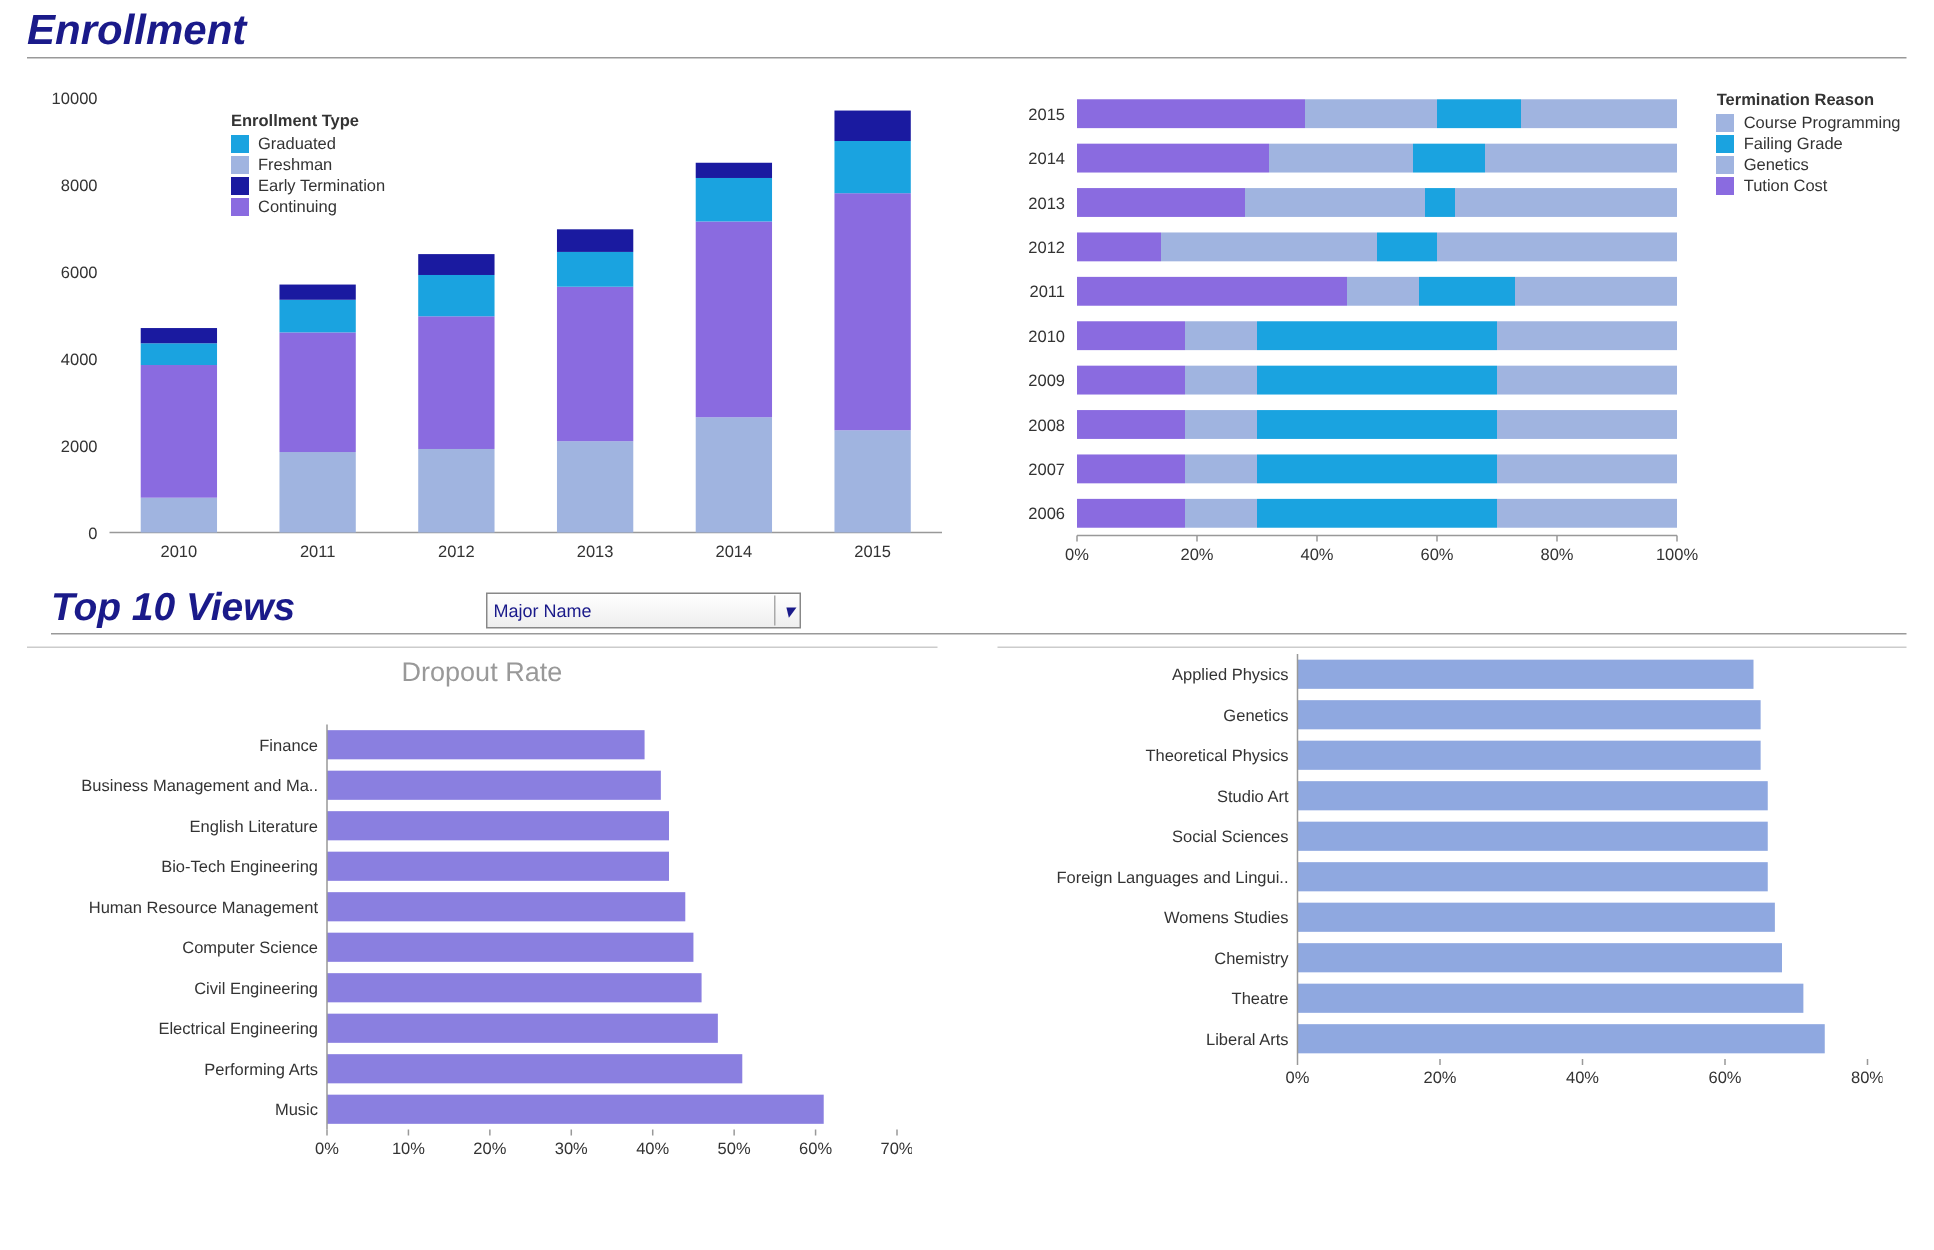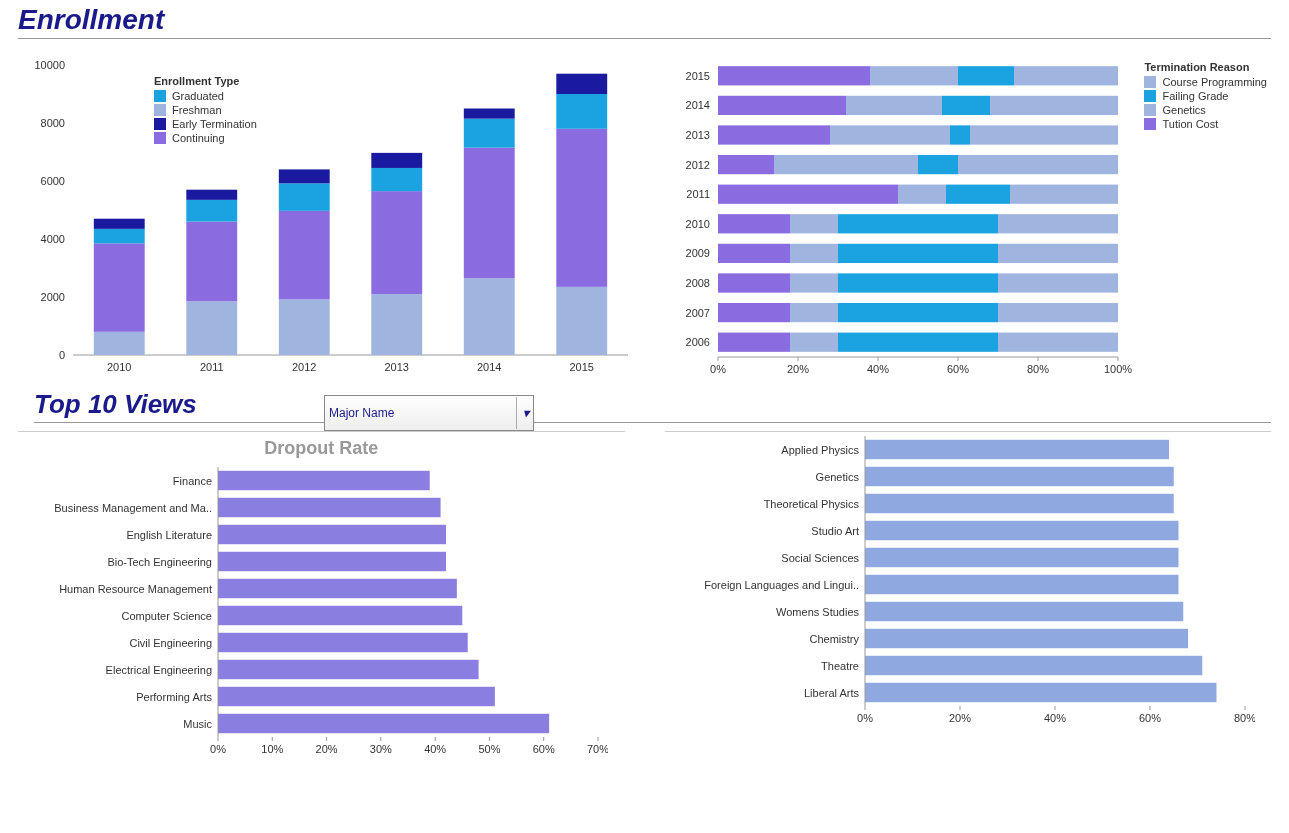--- a/index.html
+++ b/index.html
@@ -4,28 +4,28 @@
 <style>
   * { box-sizing: border-box; margin: 0; padding: 0; }
   body { font-family: Arial, Helvetica, sans-serif; font-size: 12px; color: #333; background: #fff; width: 1289px; }
   .container { padding: 0 18px 10px 18px; }
   h1.section-title { color: #1a1a8a; font-size: 28px; font-weight: bold; font-style: italic; border-bottom: 1px solid #999; margin: 4px 0 16px 0; padding-bottom: 2px; }
   h2.section-title { color: #1a1a8a; font-size: 26px; font-weight: bold; font-style: italic; border-bottom: 1px solid #999; margin: 4px 0 8px 16px; padding-bottom: 2px; position: relative; }
   .top-row { display: flex; gap: 20px; }
   .col-left { flex: 1; position: relative; }
   .col-right { flex: 1; position: relative; }
   svg { display: block; }
-  .chart-title { text-align: center; color: #999; font-size: 18px; font-weight: bold; margin: 6px 0 4px 0; }
+  .chart-title { text-align: center; color: #999; font-size: 18px; font-weight: normal; margin: 6px 0 20px 0; }
   .bottom-row { display: flex; gap: 40px; margin-top: 4px; }
   .bottom-row > div { flex: 1; border-top: 1px solid #ccc; padding-top: 0; }
   .legend { position: absolute; font-size: 11px; }
   .legend .lg-title { font-weight: bold; margin-bottom: 3px; }
   .legend .lg-row { display: flex; align-items: flex-start; gap: 6px; margin-bottom: 2px; }
   .legend .swatch { width: 12px; height: 12px; display: inline-block; }
-  .dropdown { position: absolute; left: 290px; top: 6px; width: 210px; height: 36px; border: 1px solid #888; background: linear-gradient(#fff,#eee); font-size: 12px; padding: 1px 4px; display:flex; align-items:center; justify-content:space-between; cursor:pointer; }
+  .dropdown { position: absolute; left: 290px; top: 6px; width: 210px; height: 24px; border: 1px solid #888; background: linear-gradient(#fff,#eee); font-size: 12px; padding: 1px 4px; display:flex; align-items:center; justify-content:space-between; cursor:pointer; }
   .dropdown .arrow-wrap { border-left:1px solid #aaa; padding-left:6px; height:100%; display:flex; align-items:center; }
   .tick-label { font-size: 11px; fill: #333; }
   .axis-line { stroke: #999; stroke-width: 1; }
 </style>
 </head>
 <body>
 
 <div class="container">
 
   <h1 class="section-title">Enrollment</h1>

